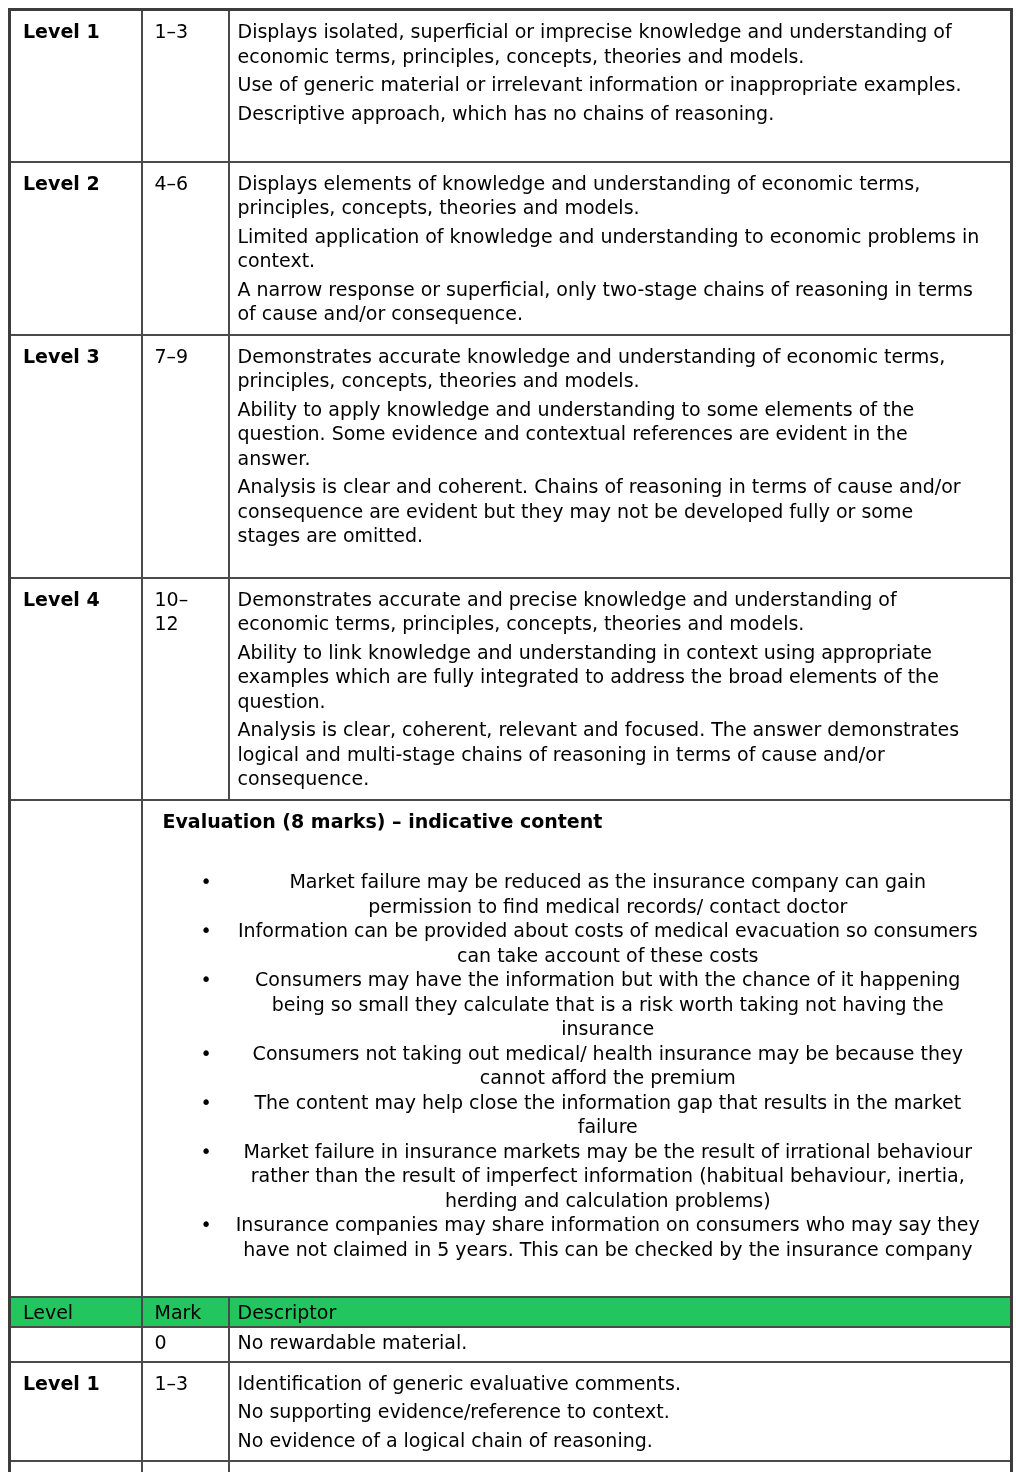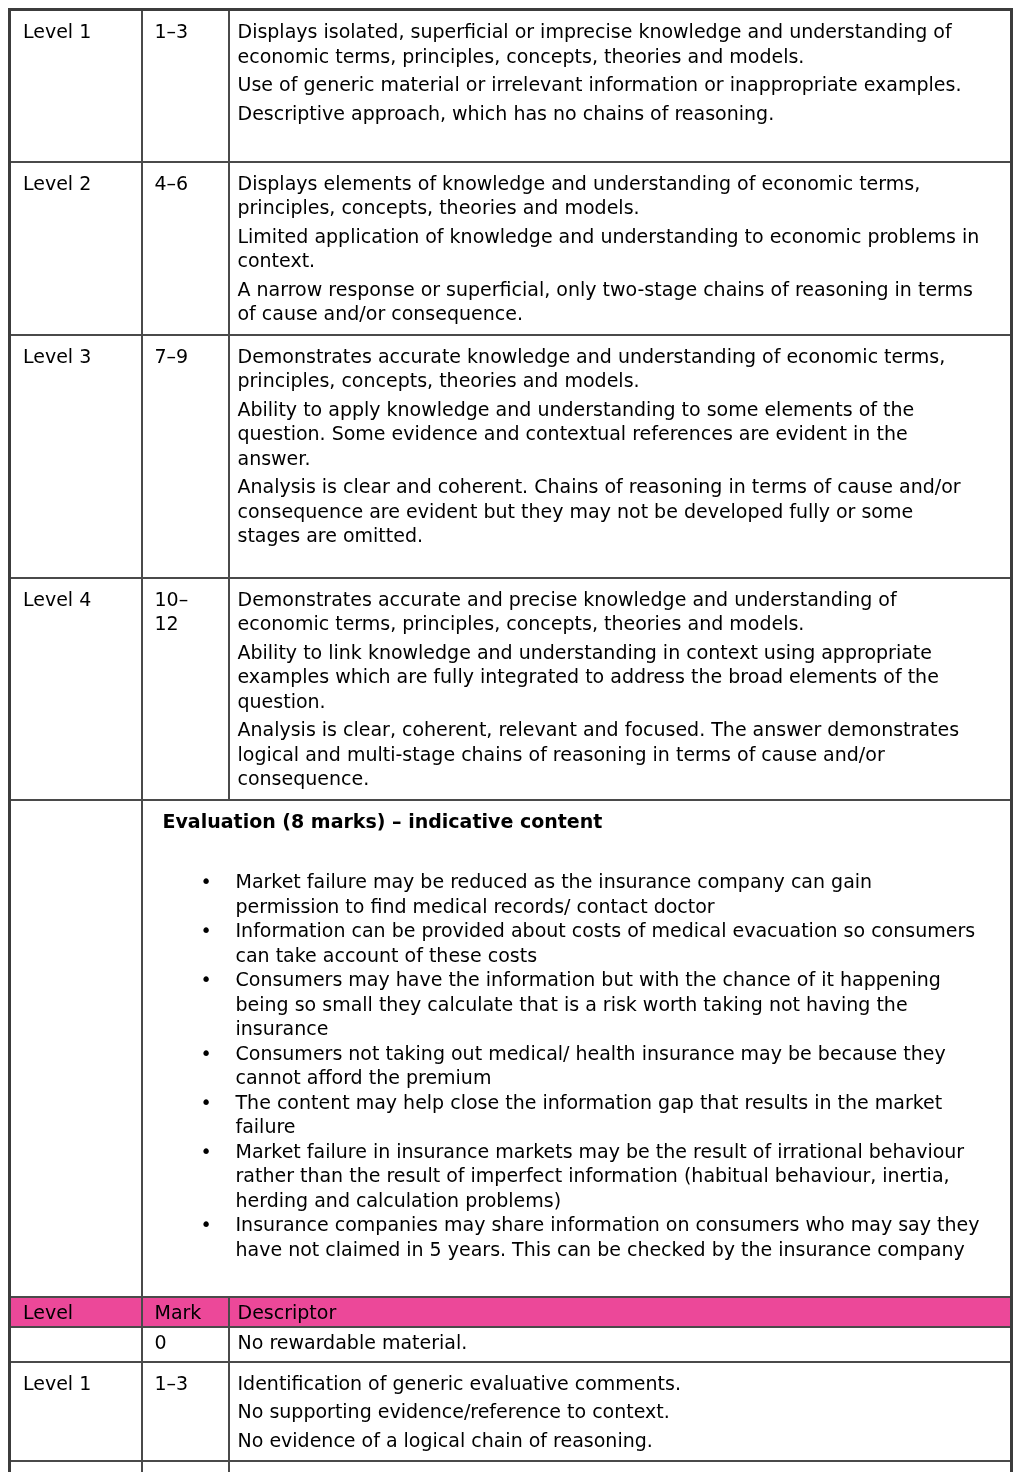--- a/index.html
+++ b/index.html
@@ -26,41 +26,41 @@
   td {
     border: 2px solid #4a4a4a;
     vertical-align: top;
     overflow: hidden;
   }
   col.c-level { width: 132px; }
   col.c-mark  { width: 87px;  }
   col.c-desc  { width: 783px; }
 
   .level-cell { padding: 8px 6px 4px 12px; }
-  .level-label { font-weight: normal; text-align: right; }
+  .level-label { font-weight: bold; text-align: right; }
   .mark-cell  { padding: 8px 6px 4px 12px; }
   .mark-val   { display: inline-block; max-width: 48px; }
   .desc-cell  { padding: 8px 30px 4px 8px; }
   .desc-cell p { margin: 0 0 4px 0; }
   .eval-cell  { padding: 8px 30px 4px 12px; }
   .eval-head  { font-weight: bold; margin: 0 0 36px 8px; }
   ul.bullets  { list-style: none; margin: 0 0 0 46px; padding: 0; }
-  ul.bullets li { position: relative; padding-left: 35px; margin: 0; }
+  ul.bullets li { position: relative; padding-left: 35px; margin: 0; text-align: center; }
   ul.bullets li::before {
     content: "\2022";
     position: absolute;
     left: 0;
     top: 0;
   }
   tr.r-l1   { height: 152px; }
   tr.r-l2   { height: 170px; }
   tr.r-l3   { height: 243px; }
   tr.r-l4   { height: 190px; }
   tr.r-eval { height: 497px; }
-  tr.r-head { height: 30px; background: #ec4899; }
+  tr.r-head { height: 30px; background: #22c55e; }
   tr.r-head td { padding-top: 2px; padding-bottom: 2px; }
   tr.r-zero { height: 30px; }
   tr.r-zero td { padding-top: 2px; padding-bottom: 2px; }
   tr.r-el1  { height: 97px; }
   tr.r-el2  { height: 40px; }
 </style>
 </head>
 <body>
 
 <div class="page">

